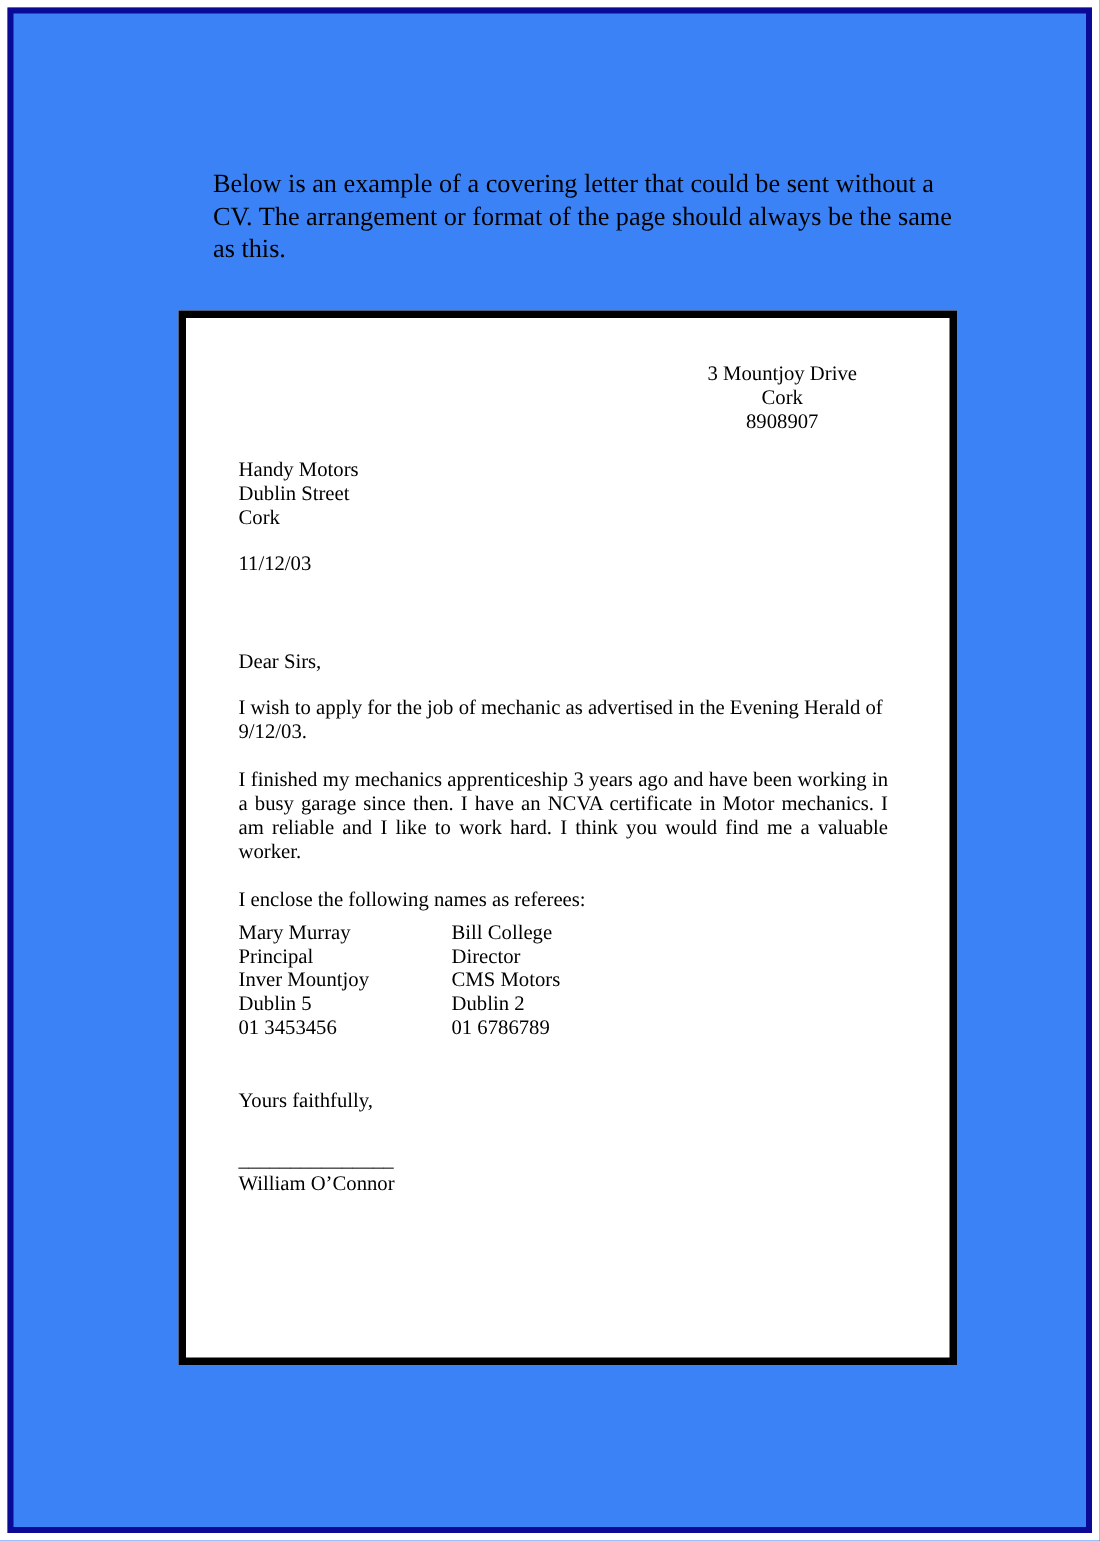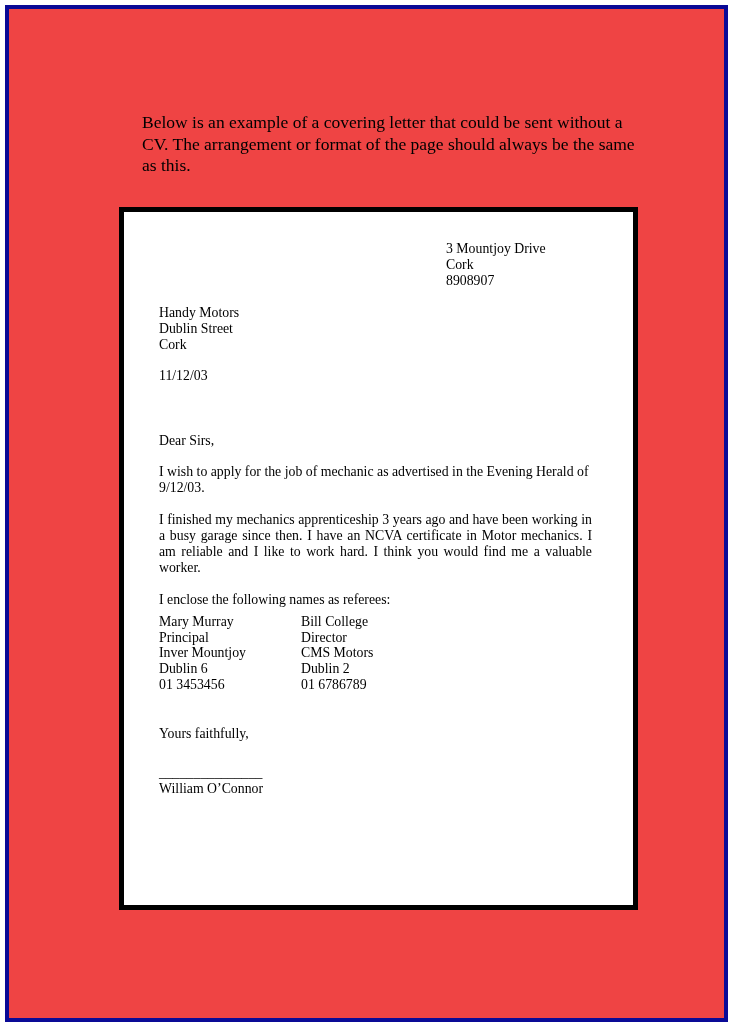--- a/index.html
+++ b/index.html
@@ -8,21 +8,21 @@
     background: #ffffff;
     font-family: "Liberation Serif", serif;
     color: #000000;
     position: relative;
     overflow: hidden;
   }
   .page-frame {
     position: absolute;
     inset: 5px;
     border: 4px solid var(--page_border, #0a0a96);
-    background: #ef4444;
+    background: #3b82f6;
   }
   .intro {
     position: absolute;
     left: 133px;
     top: 103px;
     width: 505px;
     font-size: 17.5px;
     line-height: 21.5px;
   }
   .letter-box {
@@ -32,21 +32,21 @@
     width: 519px;
     height: 703px;
     border: 5px solid var(--letter_border, #000000);
     background: #ffffff;
   }
   .letter-body {
     padding: 29px 36px 0 35px;
     font-size: 13.8px;
     line-height: 15.9px;
   }
-  .sender-address { margin-left: 287px; margin-bottom: 16px; }
+  .sender-address { margin-left: 287px; margin-bottom: 16px; text-align: center; }
   .recipient-address { margin-bottom: 16px; }
   .letter-date { margin-bottom: 49px; }
   .salutation { margin-bottom: 15px; }
   .para { margin-bottom: 16px; width: 433px; }
   .para.justified { text-align: justify; }
   .referees-intro { margin-bottom: 6px; }
   .referees { display: flex; margin-bottom: 33px; }
   .referee-col { width: 142px; }
   .availability { margin-bottom: 15px; }
   .closing { margin-bottom: 24px; }
@@ -82,21 +82,21 @@
       <p class="para">I wish to apply for the job of mechanic as advertised in the Evening Herald of 9/12/03.</p>
       <p class="para justified">I finished my mechanics apprenticeship 3 years ago and have been working in a busy garage since then. I have an NCVA certificate in Motor mechanics. I am reliable and I like to work hard. I think you would find me a valuable worker.</p>
 
       <div class="referees-intro">I enclose the following names as referees:</div>
 
       <div class="referees">
         <div class="referee-col">
           <div>Mary Murray</div>
           <div>Principal</div>
           <div>Inver Mountjoy</div>
-          <div>Dublin 6</div>
+          <div>Dublin 5</div>
           <div>01 3453456</div>
         </div>
         <div class="referee-col">
           <div>Bill College</div>
           <div>Director</div>
           <div>CMS Motors</div>
           <div>Dublin 2</div>
           <div>01 6786789</div>
         </div>
       </div>

